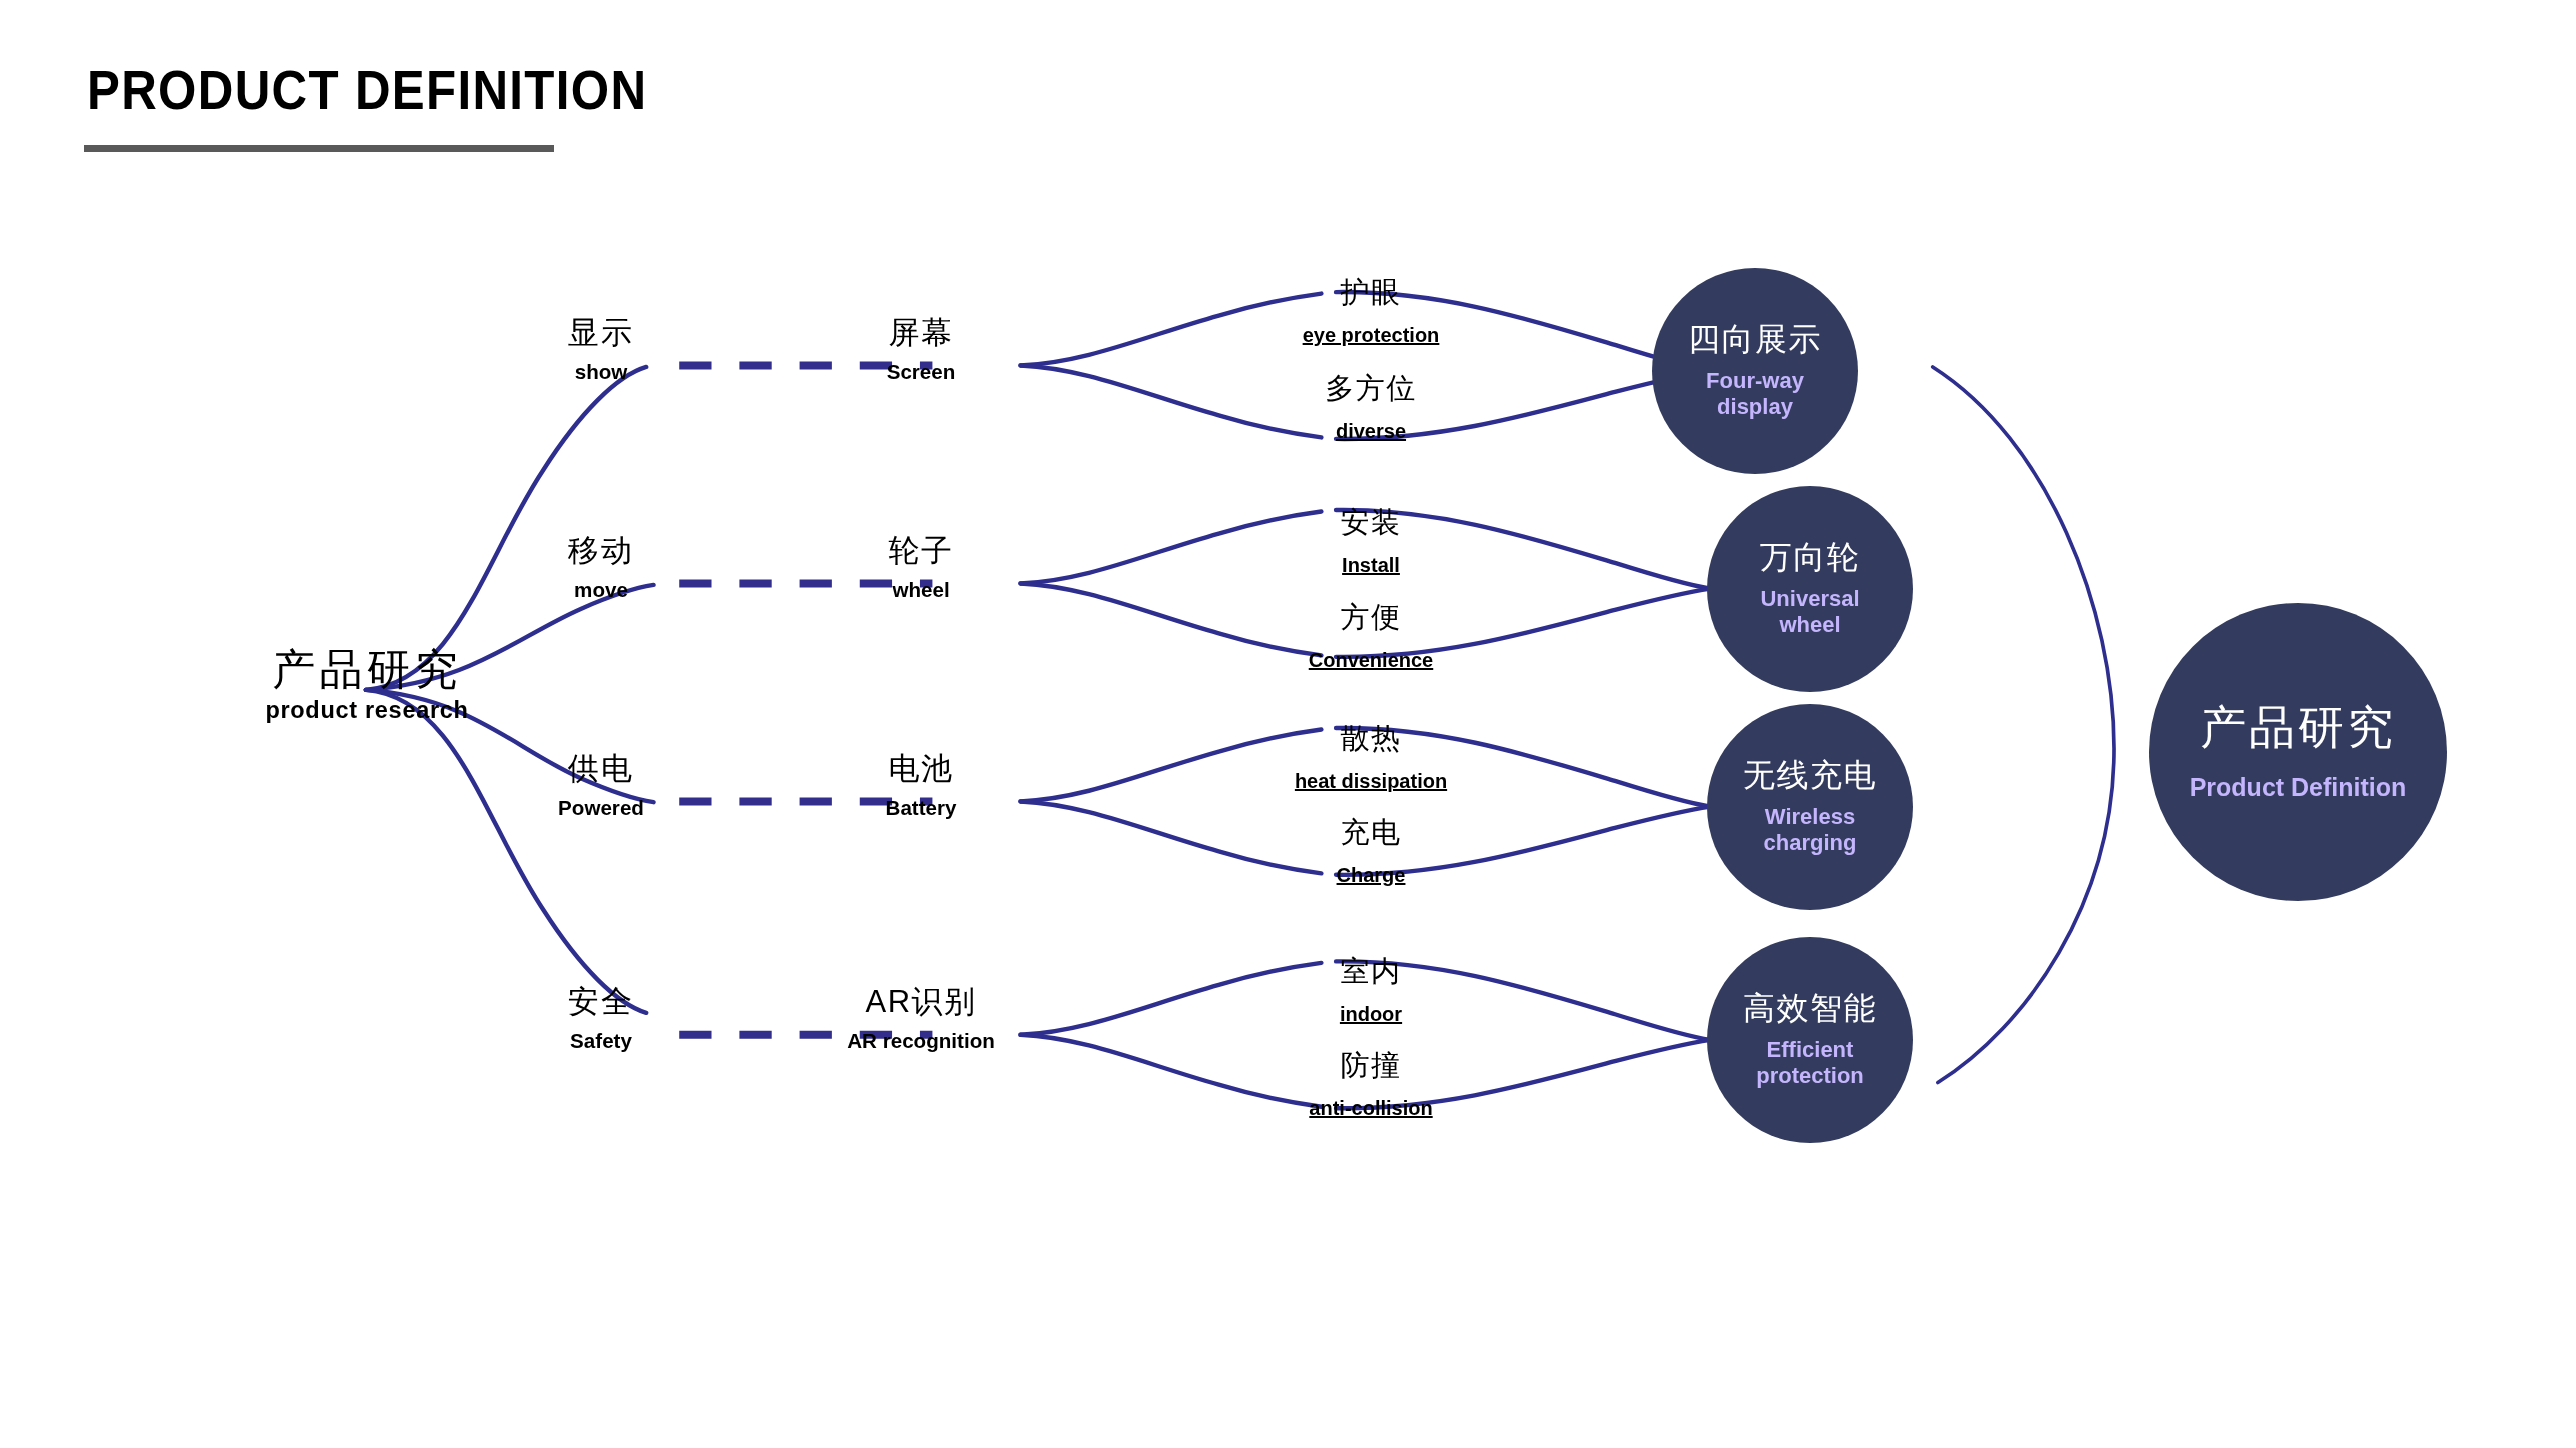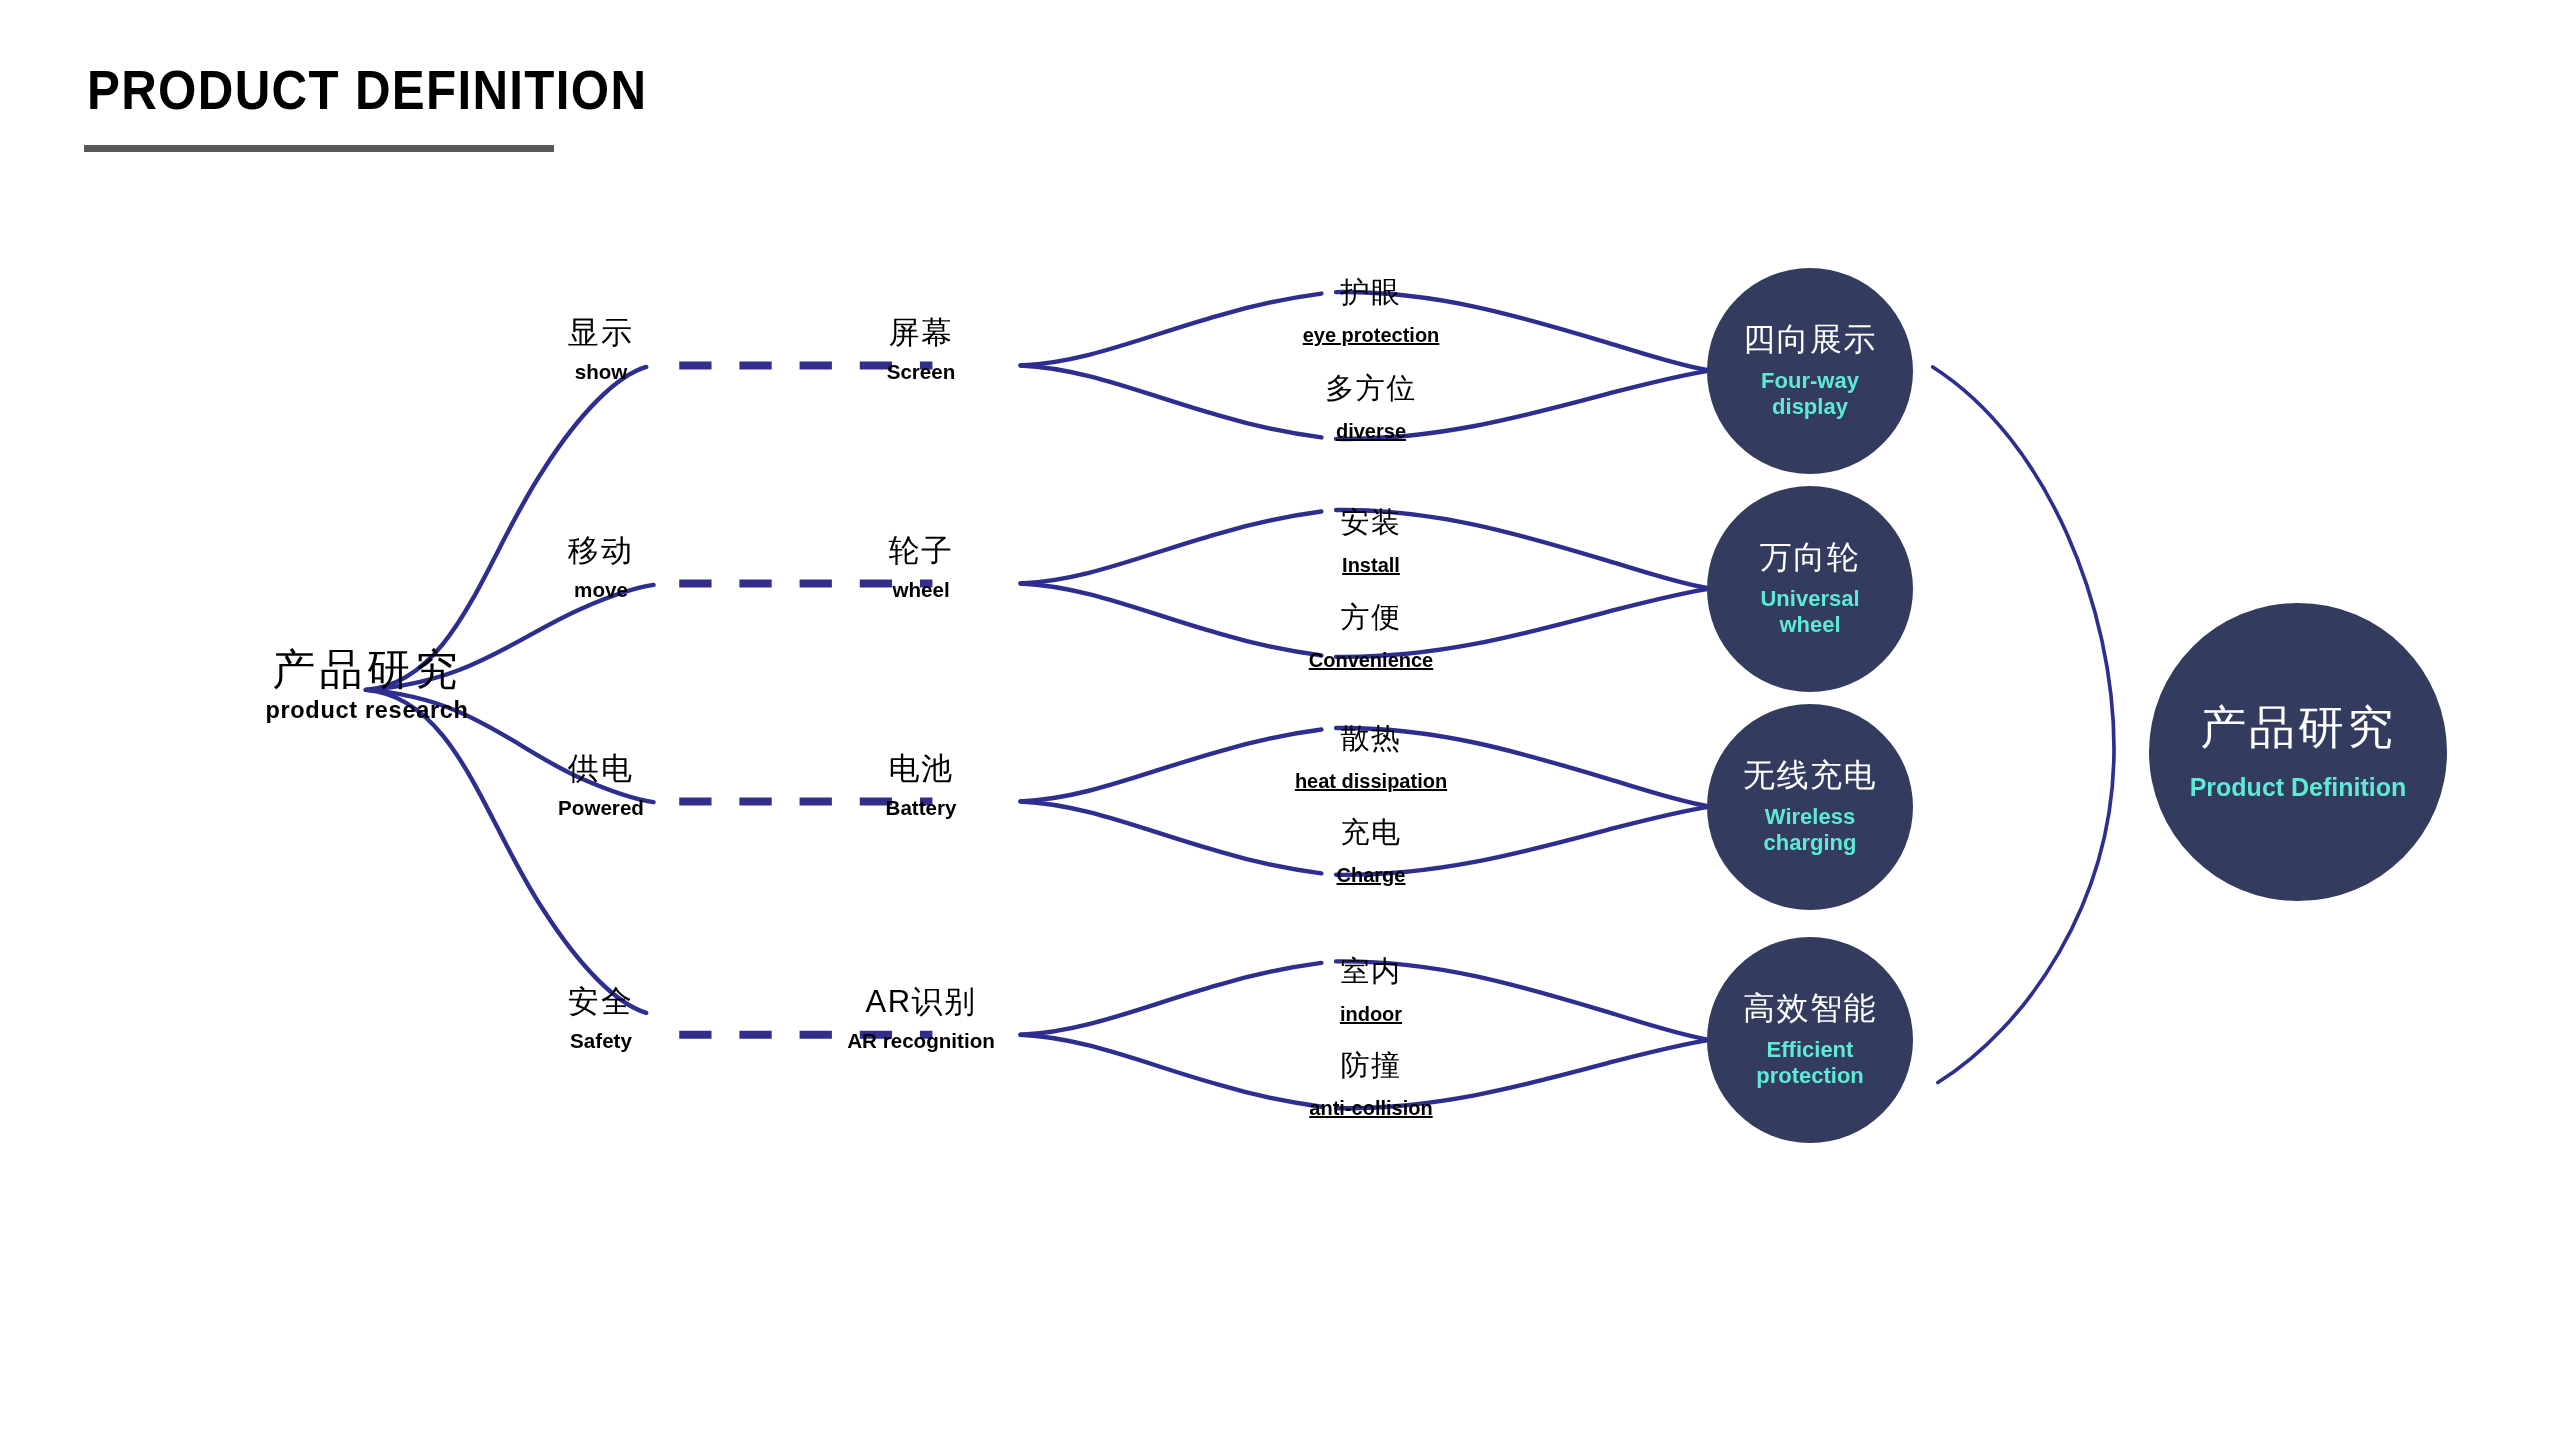--- a/index.html
+++ b/index.html
@@ -60,21 +60,21 @@
 
   
   .circle{
     position:absolute;border-radius:50%;
     background:#333B5E;
     display:flex;flex-direction:column;
     align-items:center;justify-content:center;
     color:#ffffff;text-align:center;line-height:1.12;
   }
   .circle .cn{color:#ffffff;font-size:32px;letter-spacing:1.5px;font-weight:400;}
-  .circle .en{color:#5eead4;font-size:22px;font-weight:700;margin-top:10.3px;line-height:1.2;}
+  .circle .en{color:#c4b5fd;font-size:22px;font-weight:700;margin-top:10.3px;line-height:1.2;}
 
   .circle-final .cn{font-size:46px;letter-spacing:2.9px;}
   .circle-final .en{font-size:25px;margin-top:19px;}
 </style>
 </head>
 <body>
 
 <div id="stage">
 
   <div class="title-block">
@@ -136,21 +136,21 @@
     <div class="en">Screen</div>
   </div>
   <div class="node l3" style="left:1180px;top:277px;">
     <div class="cn">护眼</div>
     <div class="en">eye protection</div>
   </div>
   <div class="node l3" style="left:1180px;top:373px;">
     <div class="cn">多方位</div>
     <div class="en">diverse</div>
   </div>
-  <div class="circle" style="left:1707px;top:268px;width:206px;height:206px;">
+  <div class="circle" style="left:1652px;top:268px;width:206px;height:206px;">
     <div class="cn">四向展示</div>
     <div class="en">
       <div>Four-way</div>
       <div>display</div>
     </div>
   </div>
 
   <div class="node l1" style="left:476px;top:534px;">
     <div class="cn">移动</div>
     <div class="en">move</div>

